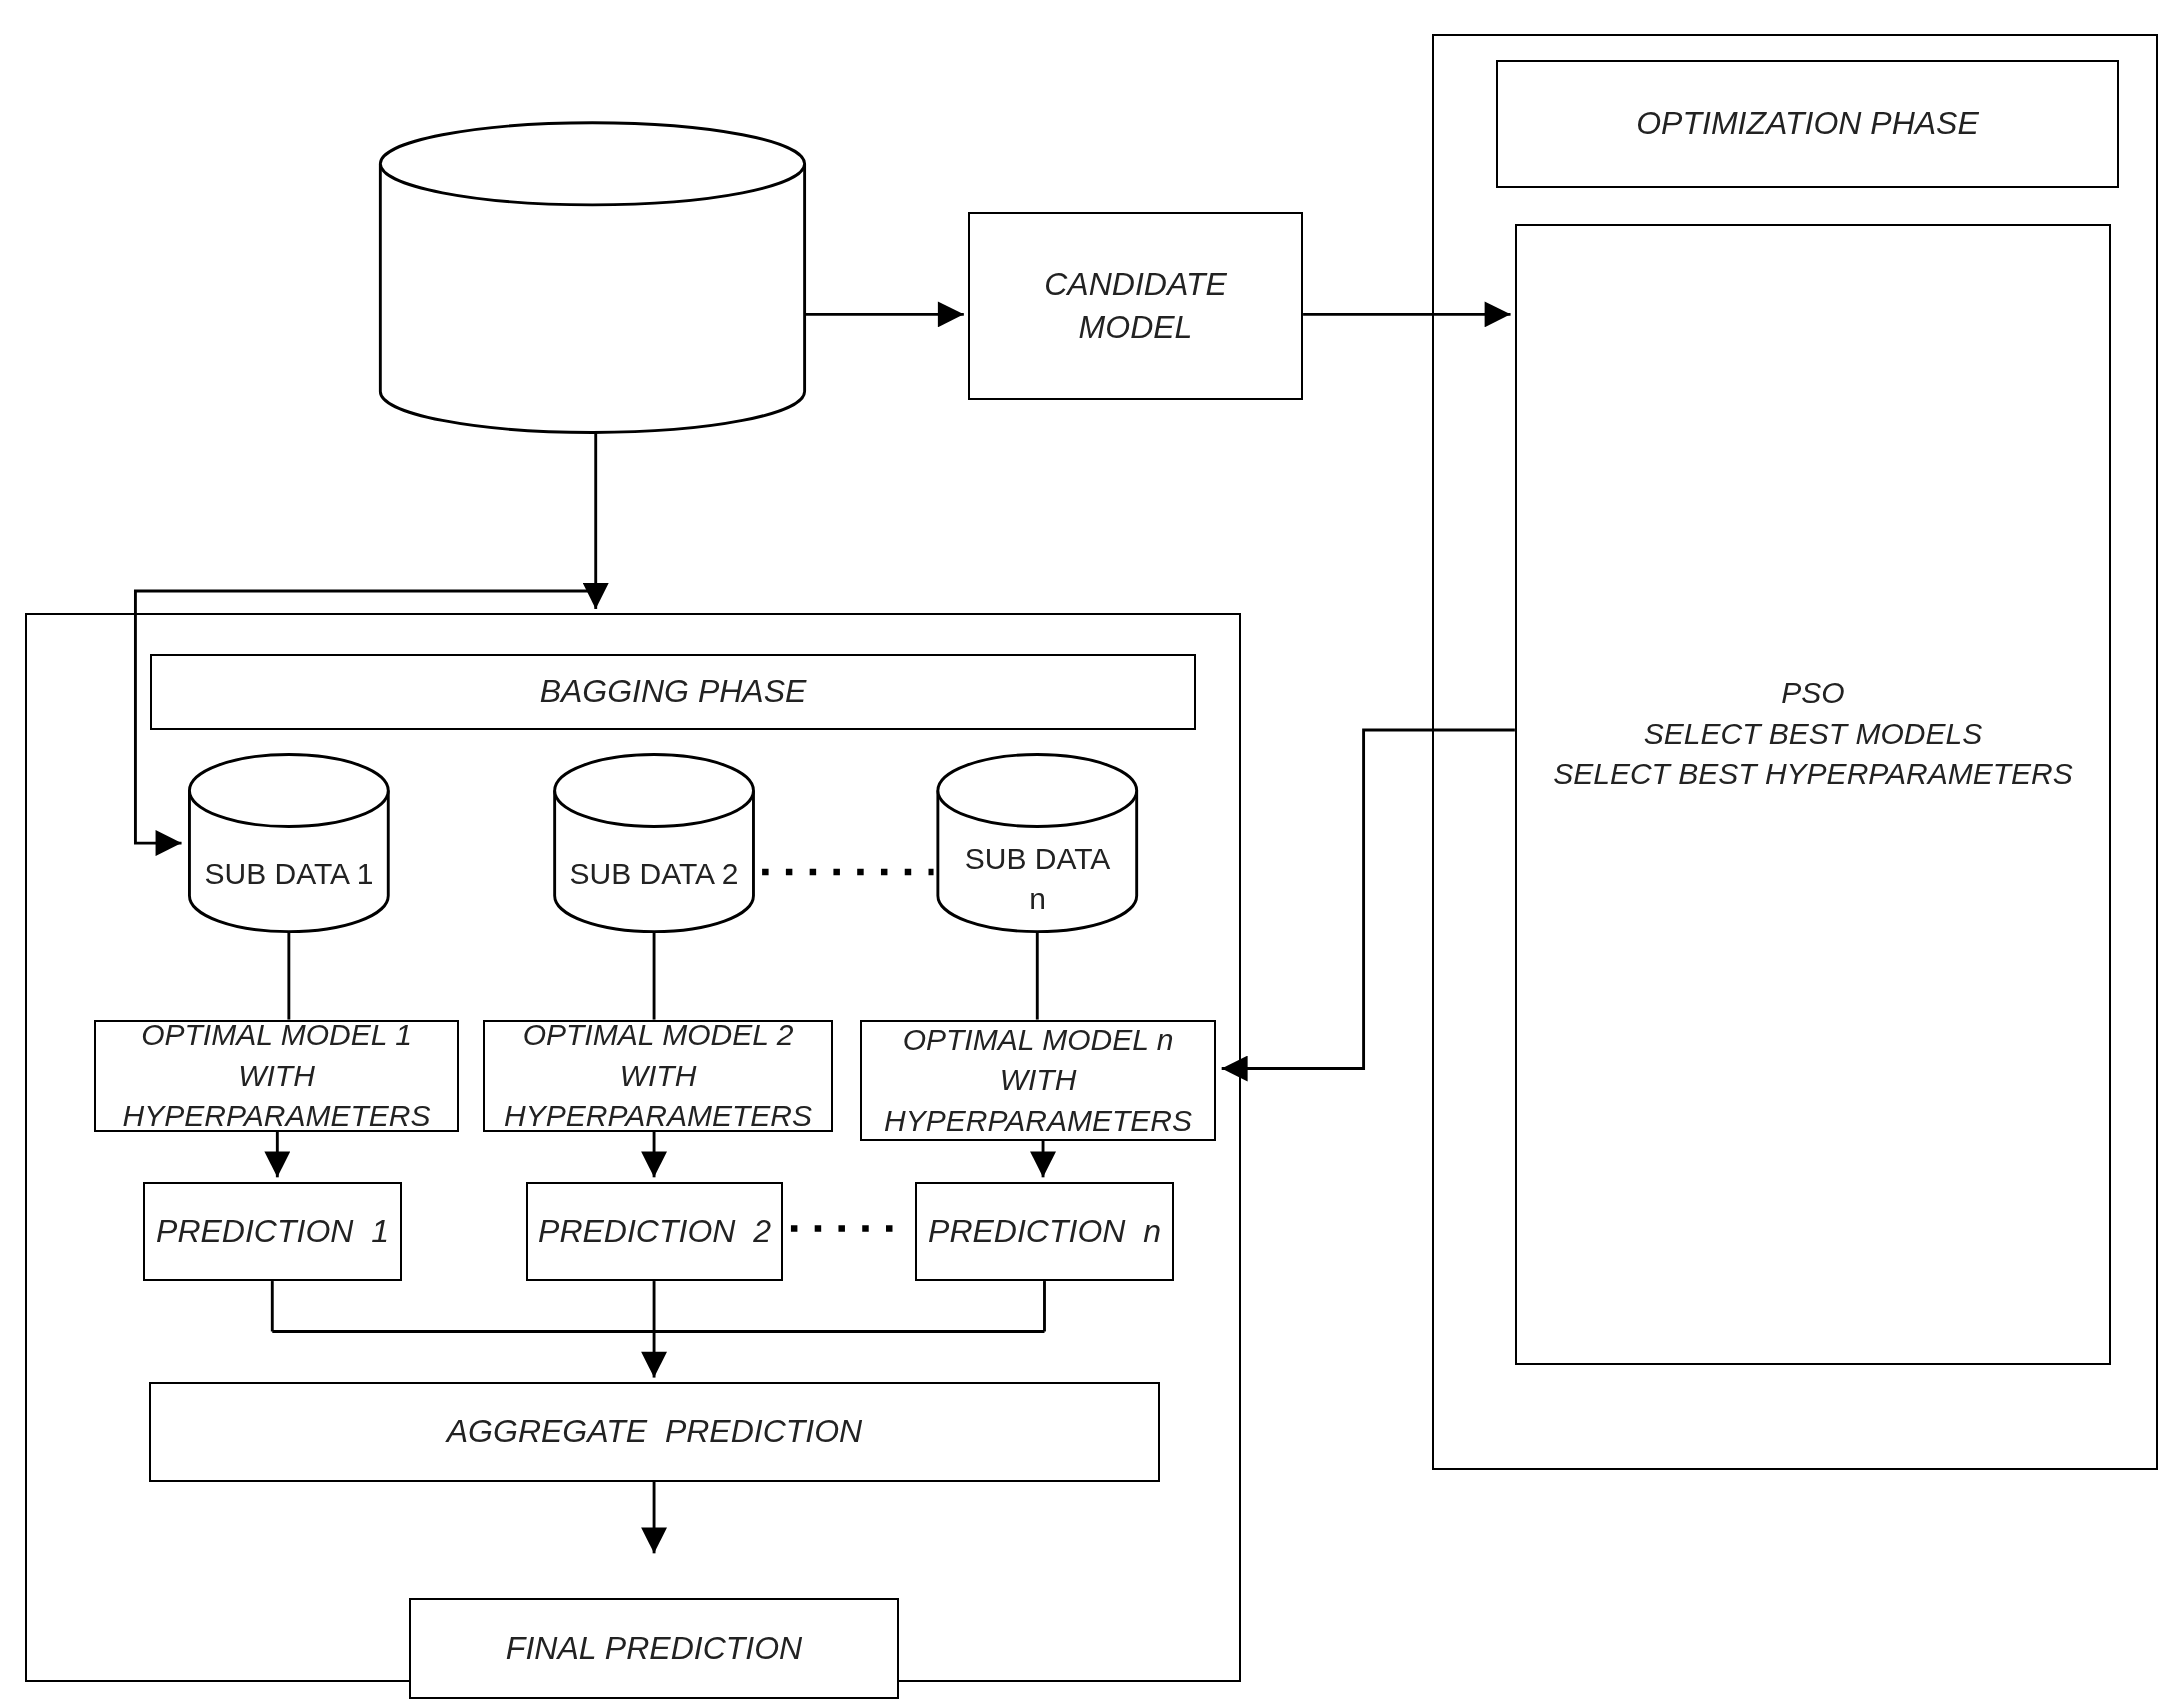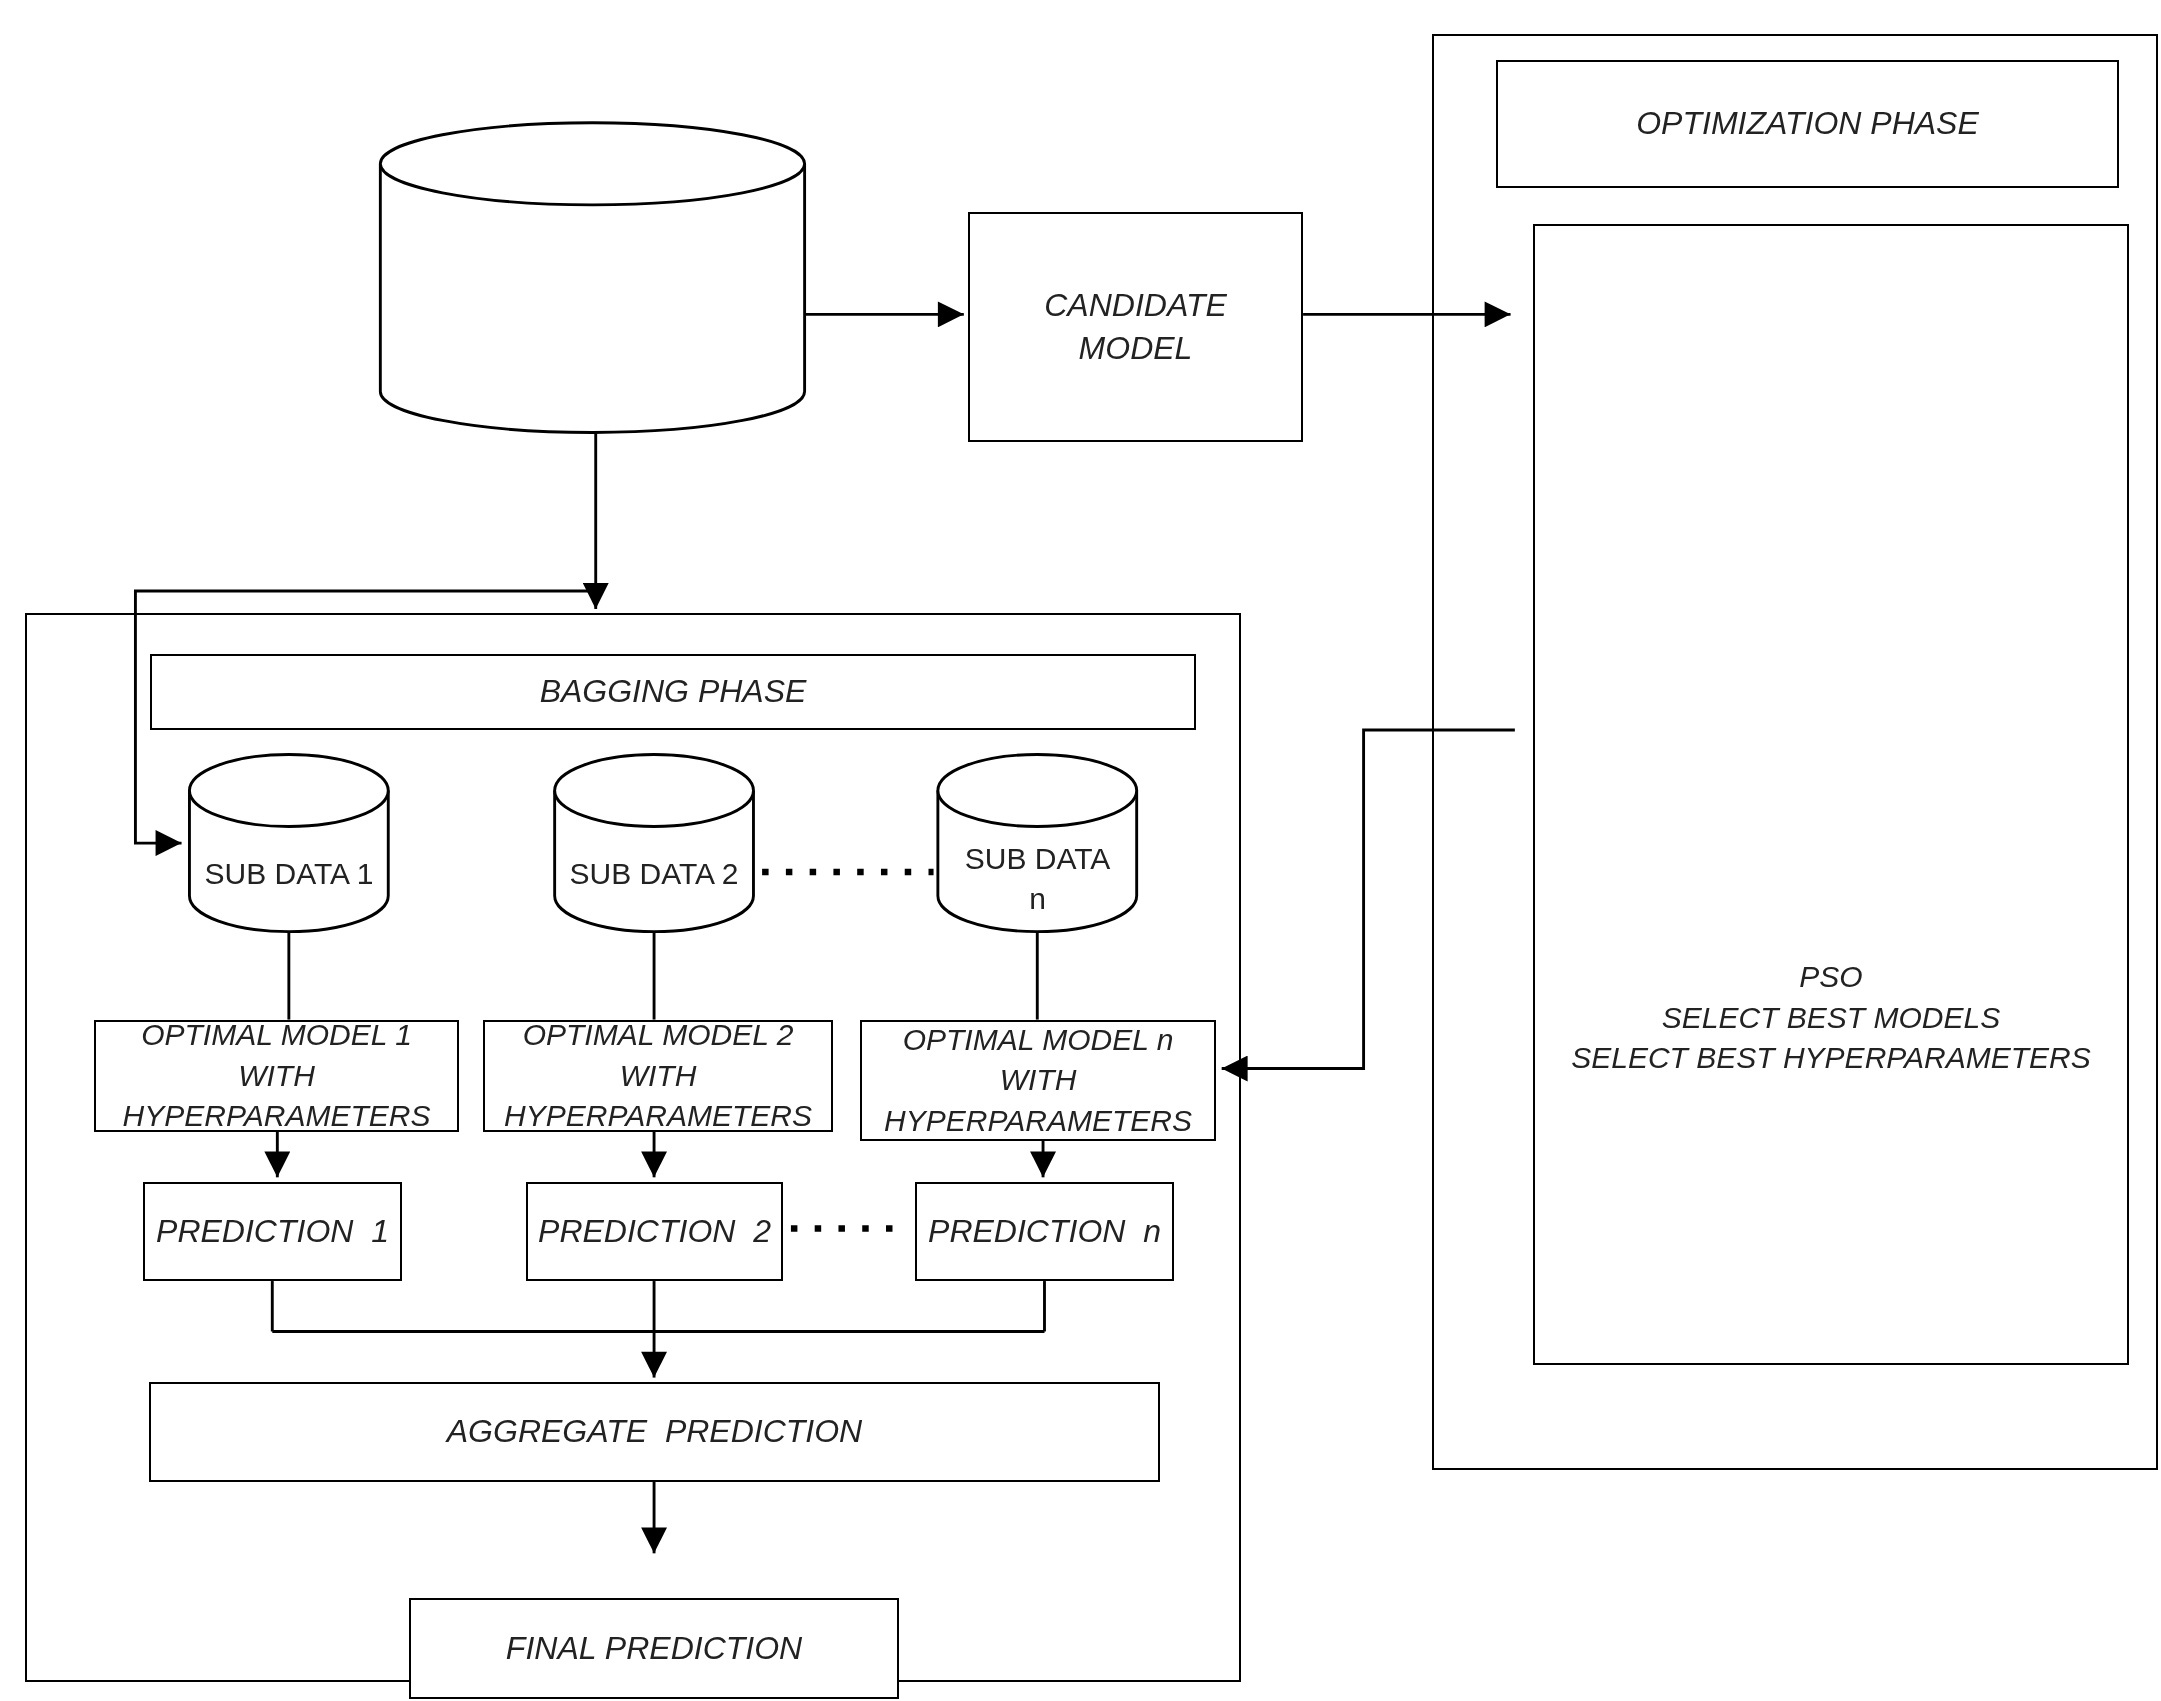--- a/index.html
+++ b/index.html
@@ -93,29 +93,29 @@
   <div class="cyl-lbl fs42" style="left:938px;top:836px;width:199px;height:86px;">
     <div class="lbl">SUB DATA</div>
     <div class="lbl">n</div>
   </div>
 
   <div class="box container" style="left:1432px;top:34px;width:726px;height:1436px;"></div>
   <div class="box" style="left:1496px;top:60px;width:623px;height:128px;">
     <div class="lbl fs44">OPTIMIZATION PHASE</div>
   </div>
 
-  <div class="box" style="left:1515px;top:224px;width:596px;height:1141px;justify-content:center;margin-left:18px;">
+  <div class="box" style="left:1515px;top:224px;width:596px;height:1141px;justify-content:flex-start;">
     <div style="margin-top:447px;">
       <div class="lbl fs42">PSO</div>
       <div class="lbl fs42">SELECT BEST MODELS</div>
       <div class="lbl fs42">SELECT BEST HYPERPARAMETERS</div>
     </div>
   </div>
 
-  <div class="box" style="left:968px;top:212px;width:335px;height:230px;align-items:center;">
+  <div class="box" style="left:968px;top:212px;width:335px;height:188px;align-items:center;">
     <div class="lbl fs44">CANDIDATE</div>
     <div class="lbl fs44">MODEL</div>
   </div>
 
   <div class="box container" style="left:24.5px;top:613px;width:1216px;height:1069px;"></div>
   <div class="box" style="left:150px;top:654px;width:1046px;height:76px;">
     <div class="lbl fs44">BAGGING PHASE</div>
   </div>
 
   <div class="box" style="left:94px;top:1020px;width:365px;height:112px;">

